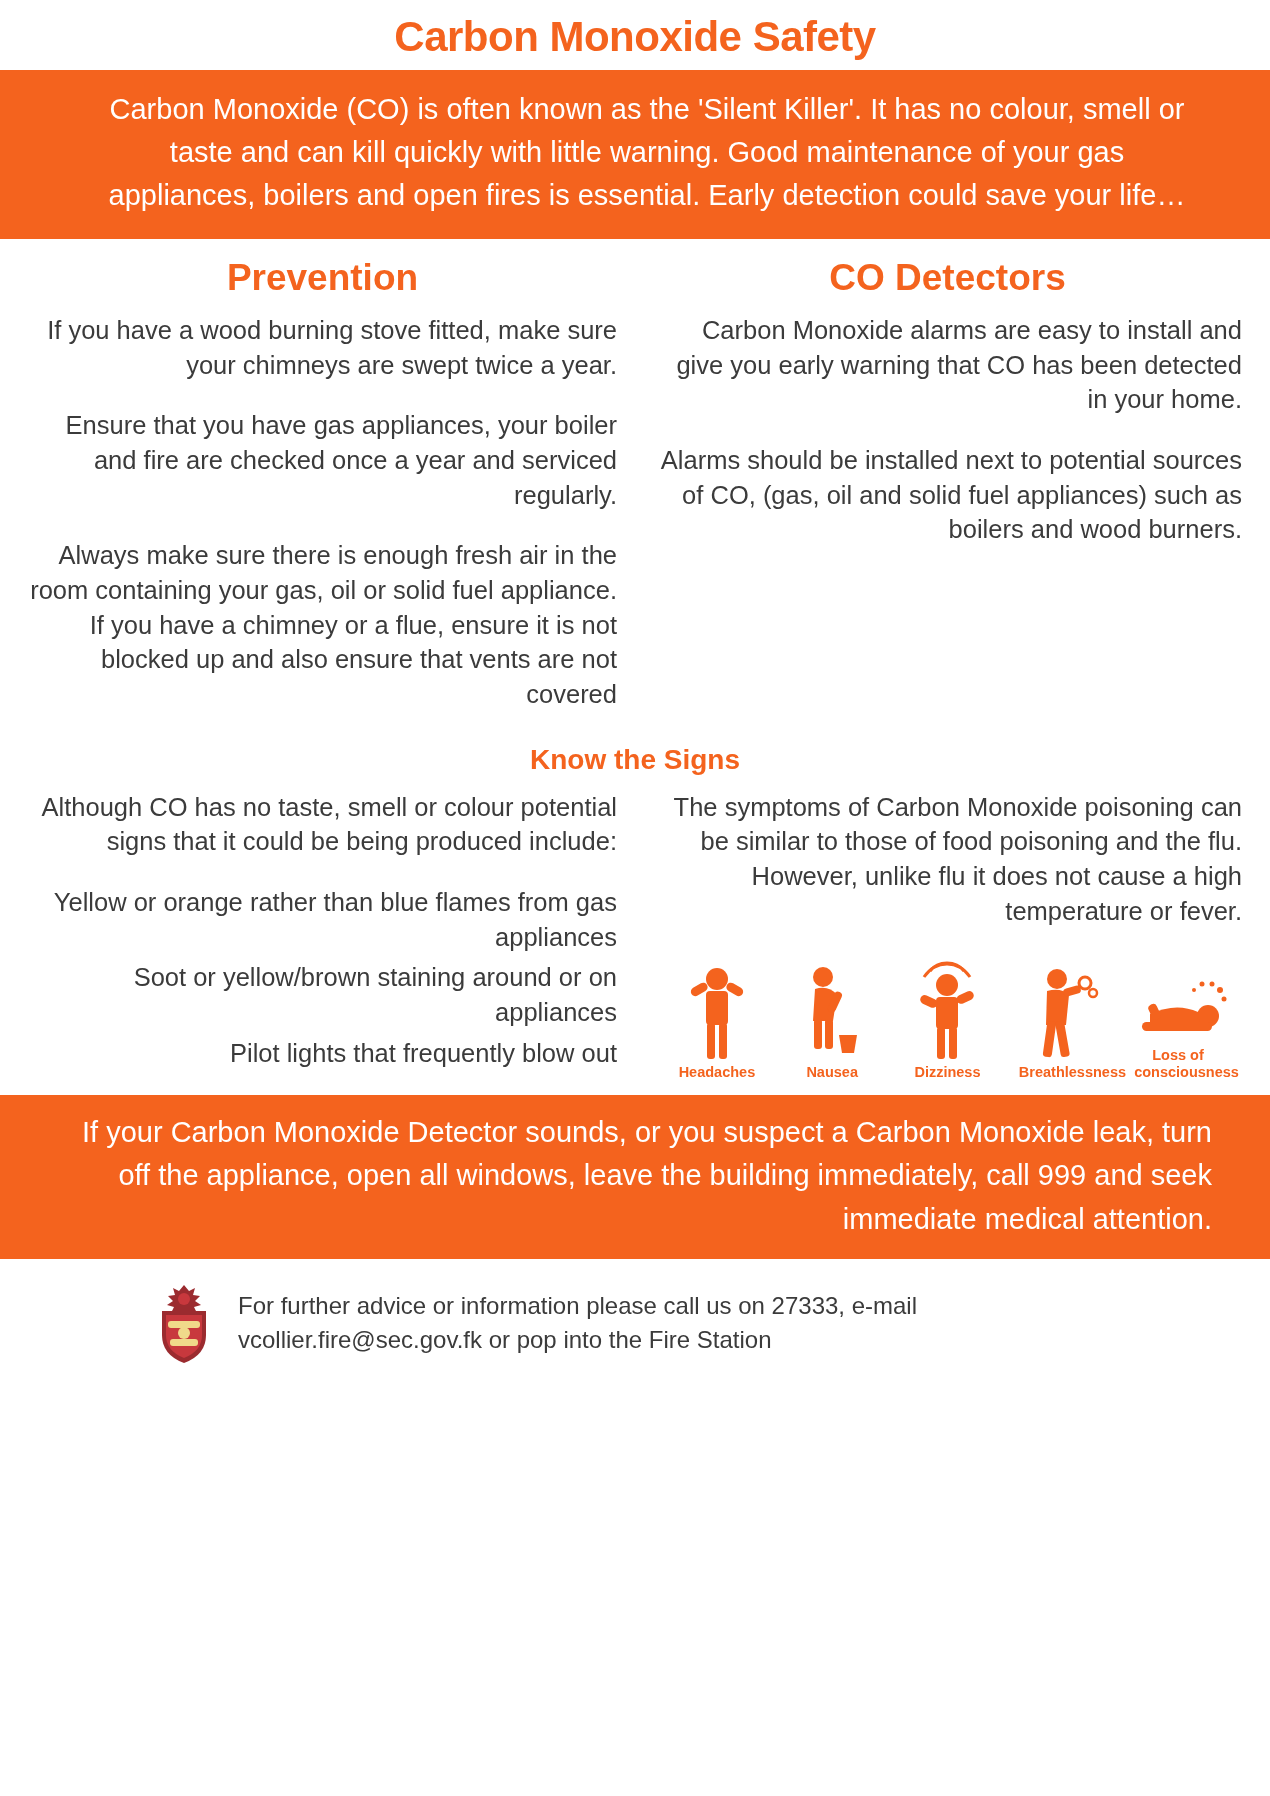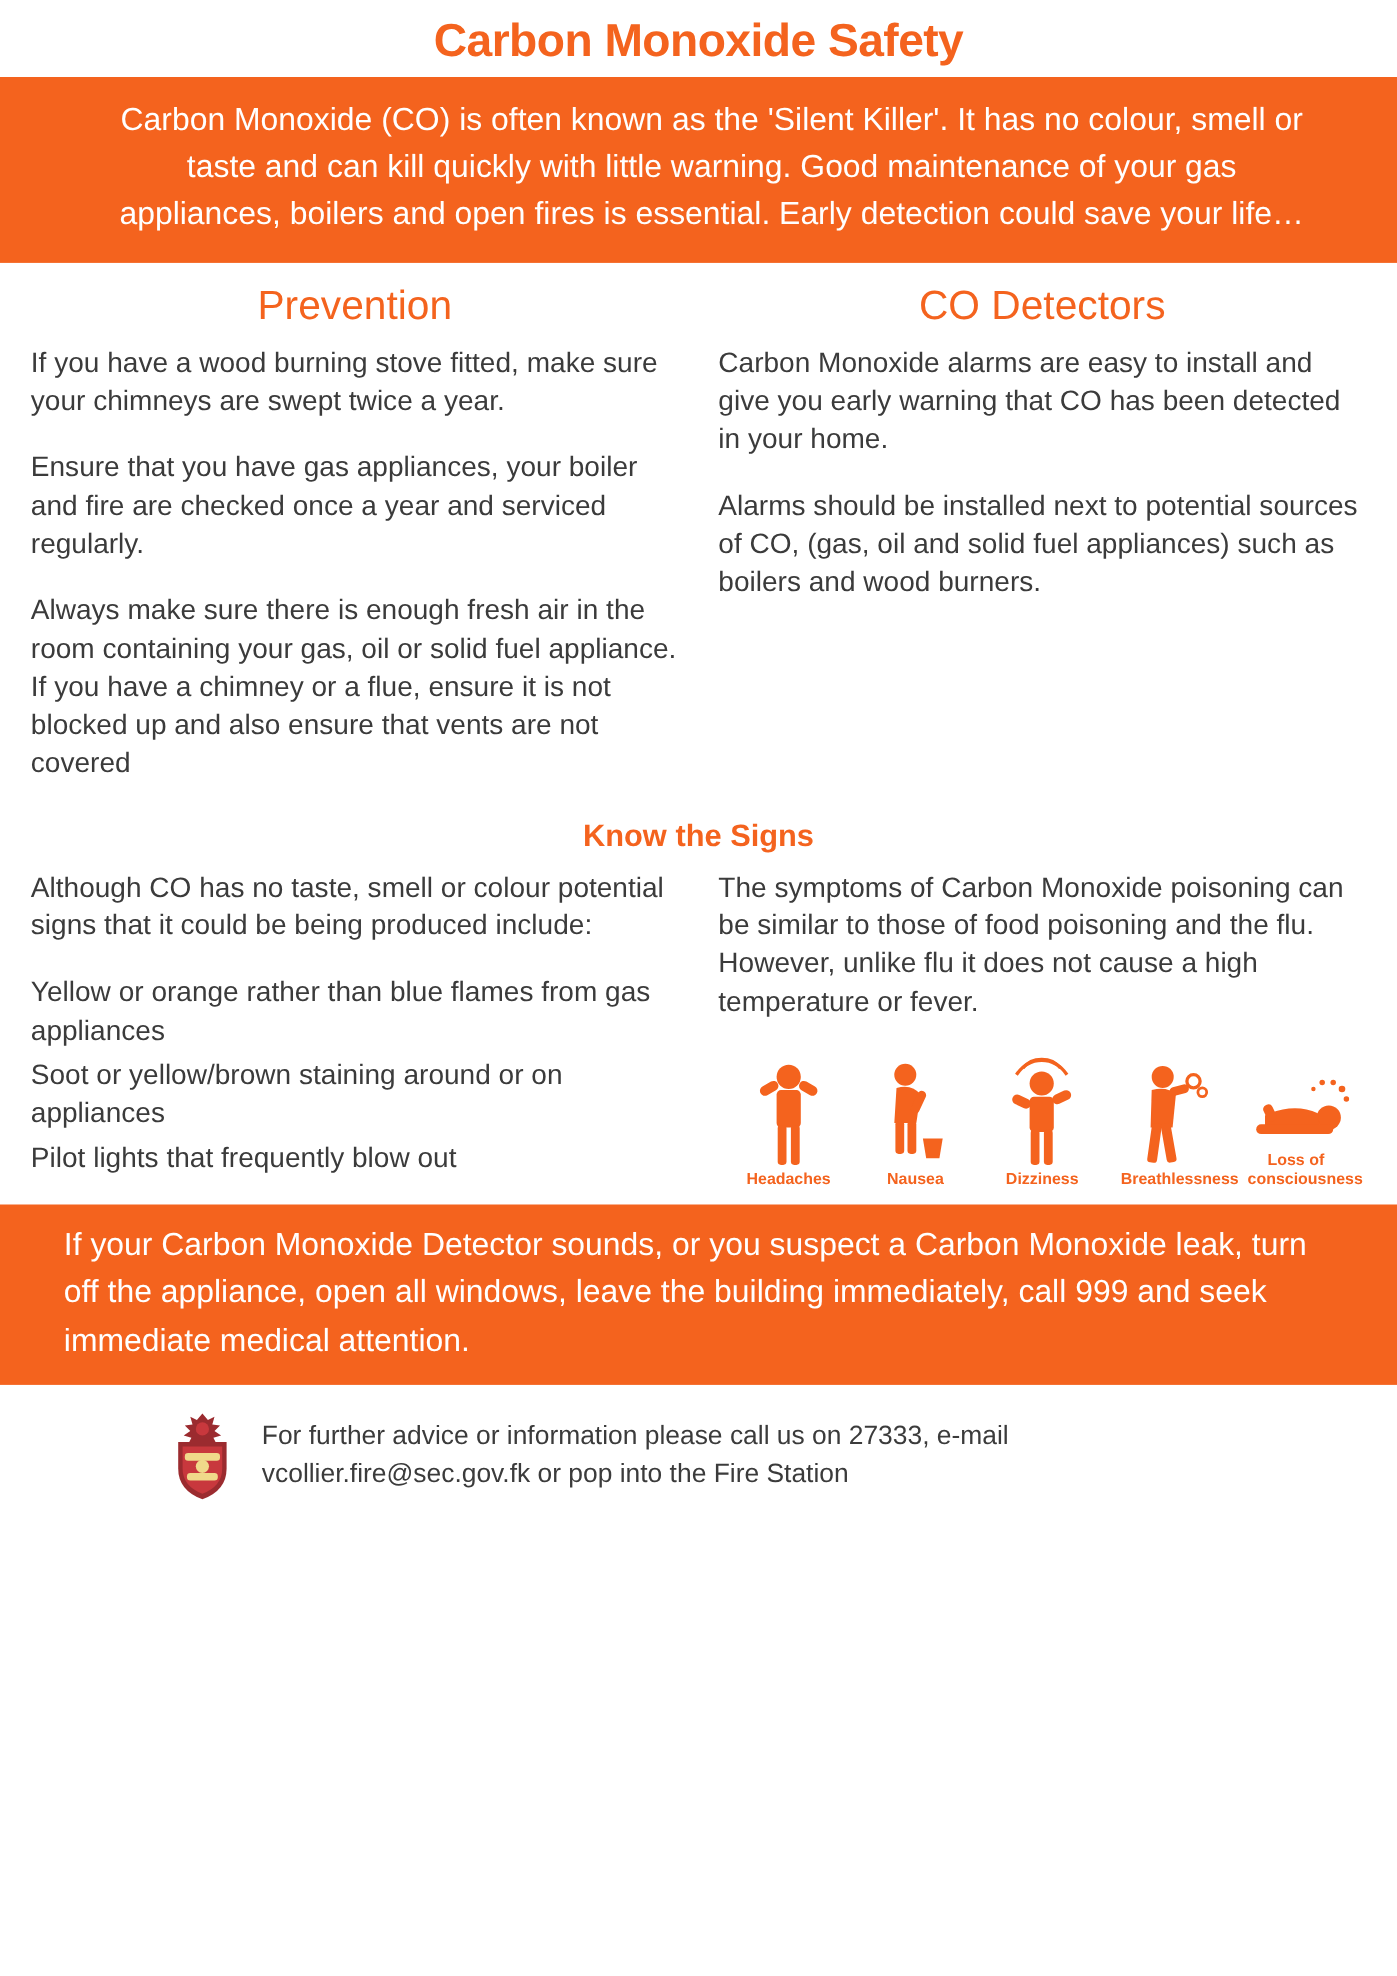--- a/index.html
+++ b/index.html
@@ -53,25 +53,25 @@
   }
   .col {
     width: 50%;
     box-sizing: border-box;
     padding: 0 18px;
   }
   .section-head {
     text-align: center;
     color: #f4631e;
     font-size: 37px;
-    font-weight: normal;
+    font-weight: bold;
     margin: 18px 0 14px 0;
   }
   .para {
-    text-align: left;
+    text-align: right;
     font-size: 25.5px;
     line-height: 1.36;
     margin: 0 0 26px 0;
     color: #3b3b3b;
   }
   .para.tight {
     margin-bottom: 6px;
   }
 
   
@@ -104,21 +104,21 @@
     font-weight: bold;
     font-size: 14.5px;
     margin-top: 3px;
     line-height: 1.15;
   }
 
   
   .alert {
     background: #f4631e;
     color: #ffffff;
-    text-align: left;
+    text-align: right;
     font-size: 29px;
     line-height: 1.5;
     padding: 16px 58px 18px 58px;
     box-sizing: border-box;
     margin-top: 14px;
   }
 
   
   .footer {
     display: flex;

